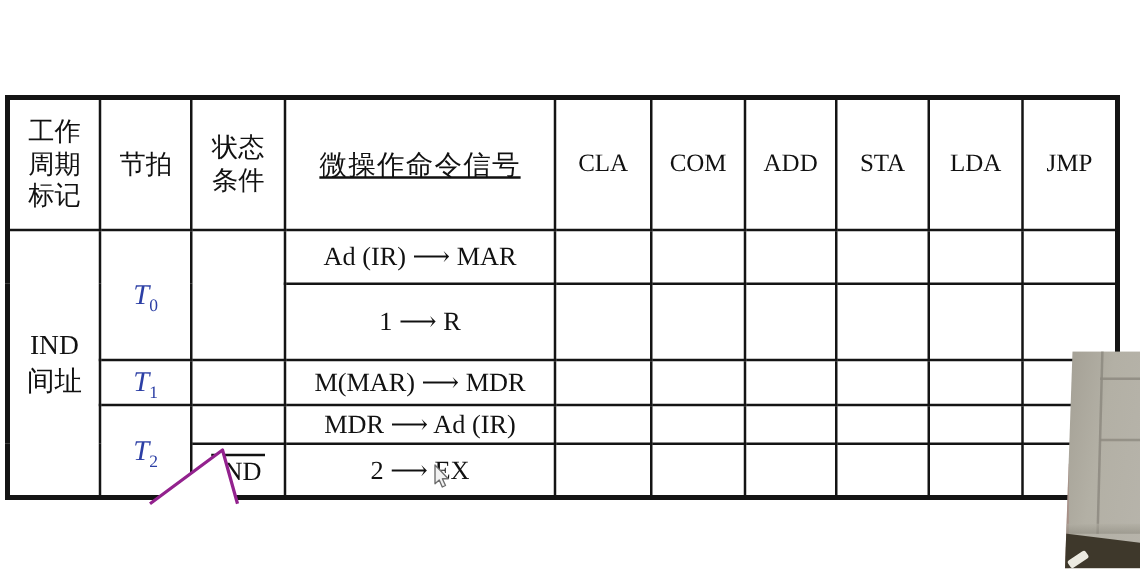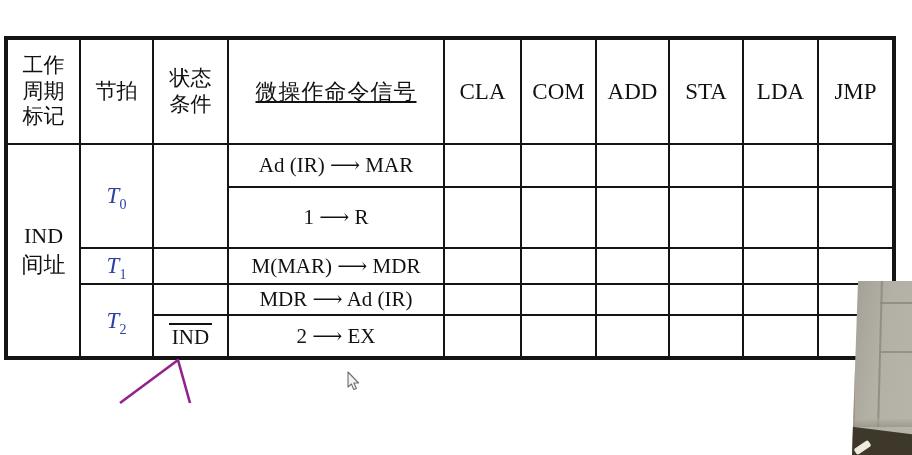--- a/index.html
+++ b/index.html
@@ -22,25 +22,25 @@
     z-index: 1;
   }
   table.uop th, table.uop td {
     border: 2px solid var(--table-line, #141414);
     text-align: center;
     vertical-align: middle;
     padding: 0;
     font-weight: normal;
     overflow: hidden;
   }
-  table.uop { border: 4px solid var(--table-line, #141414); }
+  table.uop { border: 4px solid var(--table-line, #141414); margin-top: 40px; }
   .pre { white-space: pre-line; }
   th.hdr-cn { font-size: 21px; line-height: 1.22; }
   th.hdr-signal { font-size: 22px; letter-spacing: 1px; text-decoration: underline; }
-  th.hdr-instr { font-size: 23px; }
+  th.hdr-instr { font-size: 20px; }
   td.cycle { font-size: 22px; line-height: 1.3; }
   td.beat  { font-size: 23px; color: var(--beat-blue, #2c3fa5); }
   td.beat i { font-style: italic; }
   td.beat sub { font-size: 14px; line-height: 0; }
   td.sig  { font-size: 21px; border-radius: 21px; }
   .ind-overline {
     display: inline-block;
     border-top: 2px solid #111;
     padding: 1px 3px 0 3px;
     font-size: 21px;

